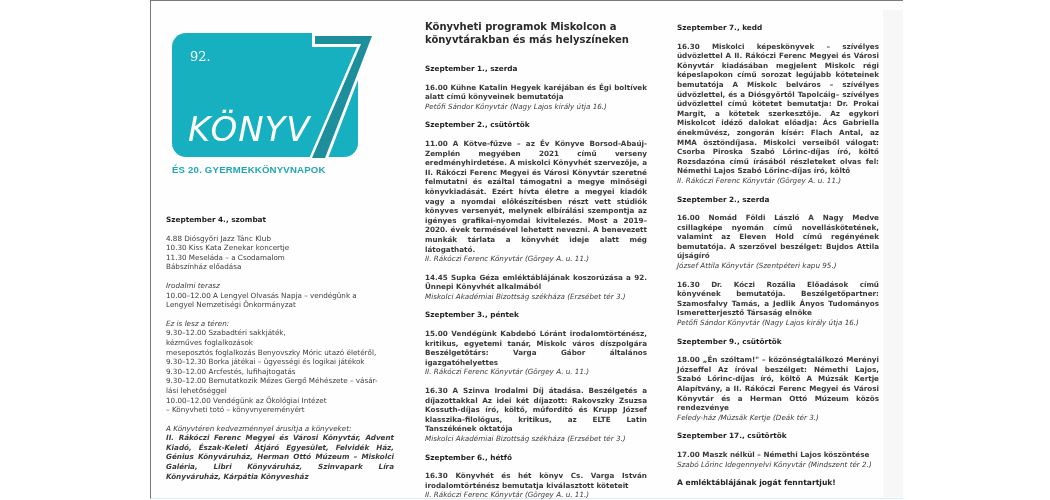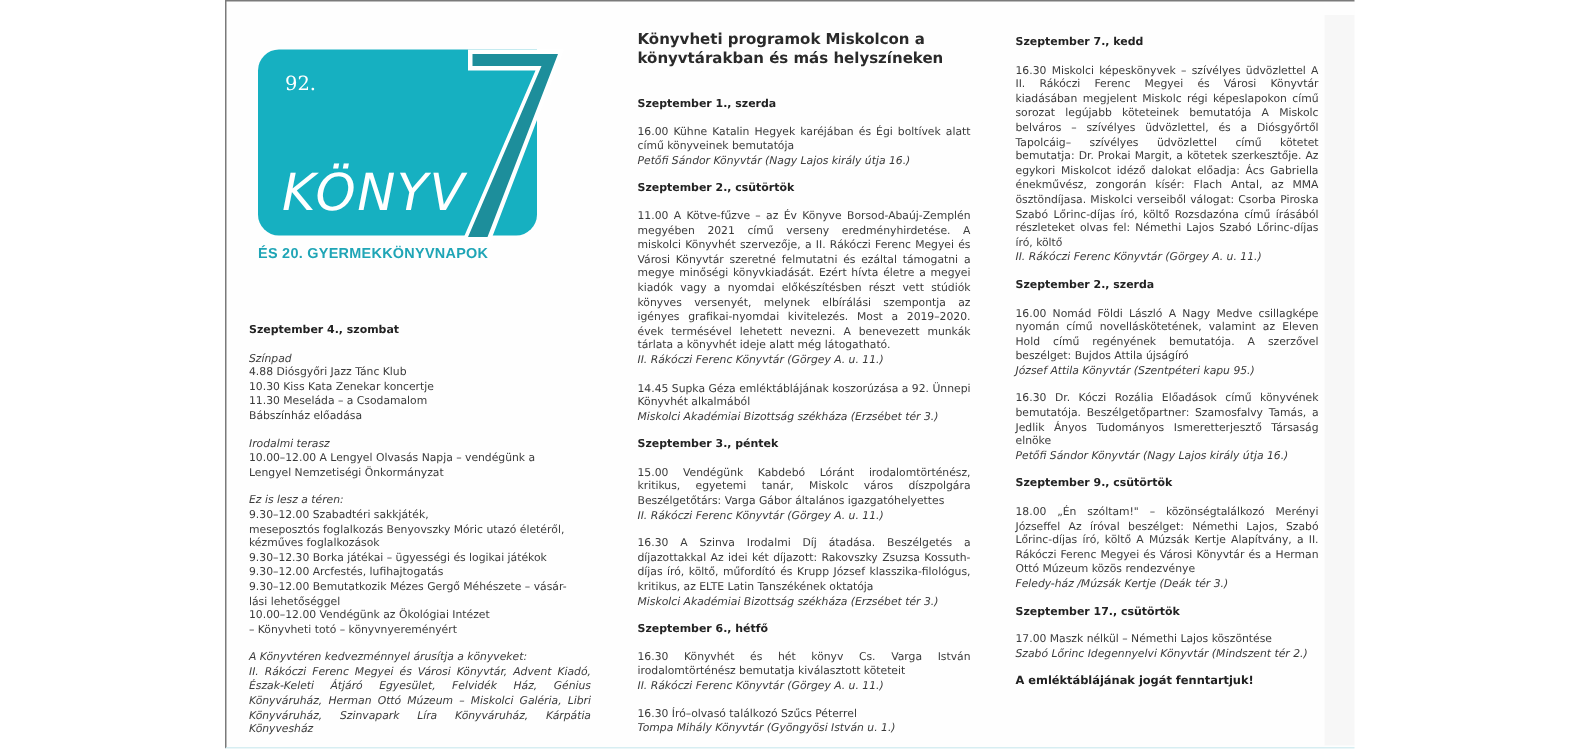--- a/index.html
+++ b/index.html
@@ -22,21 +22,21 @@
   }
   .col { position: absolute; top: 0; font-size: 7.2px; line-height: 9.6px; }
   .col p { margin: 0; }
   .col .blk { margin-bottom: 9px; }
   .col1 { left: 166px; top: 215px; width: 228px; }
   .col2 { left: 425px; top: 21px; width: 222px; }
   .col3 { left: 677px; top: 23px; width: 202px; }
   .heading { font-weight: bold; font-size: 7.3px; color: #222; margin-bottom: 9px !important; }
   .maintitle { font-weight: bold; font-size: 10px; line-height: 12.5px; color: #2a2a2a; margin-bottom: 18px !important; }
   .it { font-style: italic; }
-  .just { text-align: justify; }
+  .just { text-align: justify; font-weight: bold; }
   .final { font-weight: bold; font-size: 7.6px; color: #222; }
 
   
   .logo { position: absolute; left: 162px; top: 33px; width: 220px; height: 170px; }
   .logo-box {
     position: absolute; left: 10px; top: 0; width: 186px; height: 124px;
     background: #16b0c1; border-radius: 14px 0 14px 14px;
   }
   .logo-seven { position: absolute; left: 0; top: -8px; width: 220px; height: 140px; }
   .logo-num { position: absolute; left: 28px; top: 16px; color: #fff; font-family: "DejaVu Serif", serif; font-size: 13px; }
@@ -57,41 +57,40 @@
     <path d="M153 11 L210 11 L163 133 L150 133 L199 19 L153 19 Z" fill="#1d8e9b"></path>
   </svg>
   <div class="logo-num">92.</div>
   <div class="logo-konyv">KÖNYV</div>
   <div class="logo-sub">ÉS 20. GYERMEKKÖNYVNAPOK</div>
 </div>
 
 <div class="col col1">
   <p class="heading">Szeptember 4., szombat</p>
   <div class="blk">
-    <p class="it">Színpad</p>
     <div id="stage-lines">
         <p>4.88 Diósgyőri Jazz Tánc Klub</p>
         <p>10.30 Kiss Kata Zenekar koncertje</p>
         <p>11.30 Meseláda – a Csodamalom</p>
         <p>Bábszínház előadása</p>
       </div>
   </div>
   <div class="blk">
     <p class="it">Irodalmi terasz</p>
     <div id="terrace-lines">
         <p>10.00–12.00 A Lengyel Olvasás Napja – vendégünk a</p>
         <p>Lengyel Nemzetiségi Önkormányzat</p>
       </div>
   </div>
   <div class="blk">
     <p class="it">Ez is lesz a téren:</p>
     <div id="square-lines">
         <p>9.30–12.00 Szabadtéri sakkjáték,</p>
+        <p>kézműves foglalkozások</p>
         <p>meseposztós foglalkozás Benyovszky Móric utazó életéről,</p>
-        <p>kézműves foglalkozások</p>
         <p>9.30–12.30 Borka játékai – ügyességi és logikai játékok</p>
         <p>9.30–12.00 Arcfestés, lufihajtogatás</p>
         <p>9.30–12.00 Bemutatkozik Mézes Gergő Méhészete – vásár-</p>
         <p>lási lehetőséggel</p>
         <p>10.00–12.00 Vendégünk az Ökológiai Intézet</p>
         <p>– Könyvheti totó – könyvnyereményért</p>
       </div>
   </div>
   <div class="blk">
     <p class="it">A Könyvtéren kedvezménnyel árusítja a könyveket:</p>

